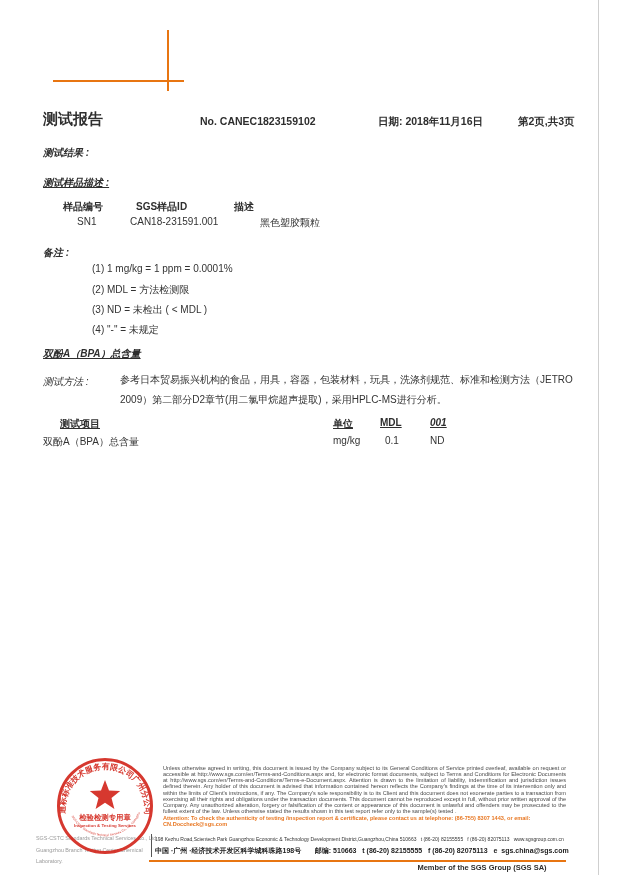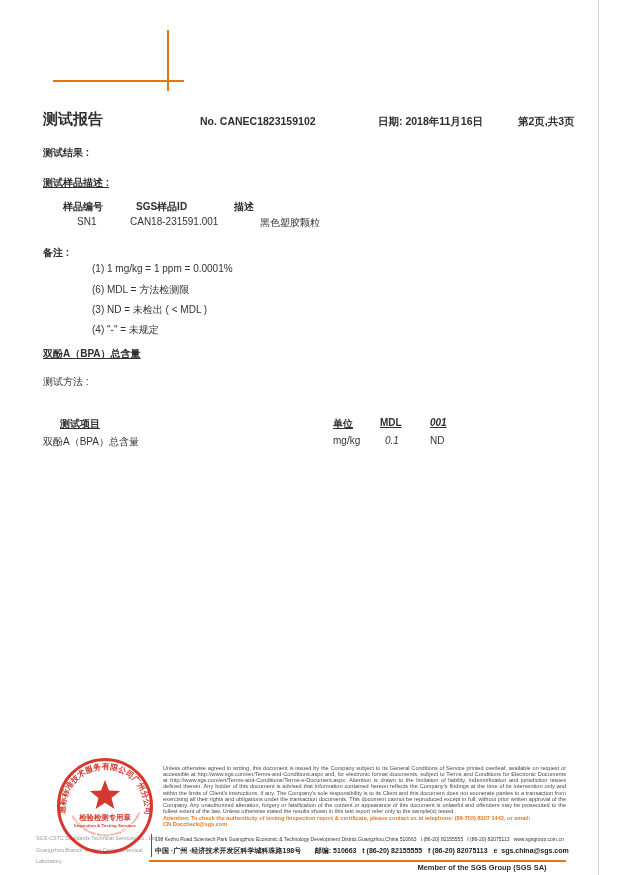--- a/index.html
+++ b/index.html
@@ -19,21 +19,21 @@
     font-size:57px;font-weight:bold;letter-spacing:-3px;
     color:#8f8f8f;line-height:1;
   }
   .logo-hline{left:53px;top:80px;width:131px;height:2px;background:#e87511;}
   .logo-vline{left:167px;top:30px;width:2px;height:61px;background:#e87511;}
   
   .report-title{left:43px;top:110px;font-size:15px;font-weight:bold;color:#2e2e2e;}
   .report-no{left:200px;top:115px;font-size:10.5px;font-weight:bold;color:#2e2e2e;}
   .report-date{left:378px;top:115px;font-size:10.5px;font-weight:bold;color:#2e2e2e;}
   .report-page{left:518px;top:115px;font-size:10.5px;font-weight:bold;color:#2e2e2e;text-align:center;}
-  .lbl{font-size:10px;font-weight:bold;color:#2e2e2e;}
+  .lbl{font-size:10px;font-weight:bold;color:#2e2e2e;font-style:italic;}
   .ulined{text-decoration:underline;}
   .body-txt{font-size:10px;color:#333;}
   
   .smp-h{font-size:10px;font-weight:bold;color:#2e2e2e;}
   
   .note-line{font-size:10px;color:#333;}
   
   .tbl-h{font-size:10px;font-weight:bold;color:#2e2e2e;text-decoration:underline;}
   .italic{font-style:italic;}
   .method-text{width:455px;line-height:20px;}
@@ -81,36 +81,37 @@
   <div class="abs smp-h" style="left:63px;top:200px;">样品编号</div>
   <div class="abs smp-h" style="left:136px;top:200px;">SGS样品ID</div>
   <div class="abs smp-h" style="left:234px;top:200px;">描述</div>
 
   <div class="abs body-txt" style="left:77px;top:216px;">SN1</div>
   <div class="abs body-txt" style="left:130px;top:216px;">CAN18-231591.001</div>
   <div class="abs body-txt" style="left:217px;top:216px;margin-left:43px;">黑色塑胶颗粒</div>
 
   <div class="abs lbl" style="left:43px;top:246px;">备注 :</div>
   <div class="abs note-line" style="left:92px;top:263px;">(1) 1 mg/kg = 1 ppm = 0.0001%</div>
-  <div class="abs note-line" style="left:92px;top:283px;">(6) MDL = 方法检测限</div>
+  <div class="abs note-line" style="left:92px;top:283px;">(2) MDL = 方法检测限</div>
   <div class="abs note-line" style="left:92px;top:303px;">(3) ND = 未检出 ( &lt; MDL )</div>
   <div class="abs note-line" style="left:92px;top:323px;">(4) "-" = 未规定</div>
 
   <div class="abs lbl ulined" style="left:43px;top:347px;">双酚A（BPA）总含量</div>
 
   <div class="abs lbl" style="left:43px;top:375px;font-weight:normal;">测试方法 :</div>
+  <div class="abs body-txt method-text" style="left:120px;top:370px;">参考日本贸易振兴机构的食品，用具，容器，包装材料，玩具，洗涤剂规范、标准和检测方法（JETRO 2009）第二部分D2章节(用二氯甲烷超声提取)，采用HPLC-MS进行分析。</div>
 
   <div class="abs tbl-h" style="left:60px;top:417px;">测试项目</div>
   <div class="abs tbl-h" style="left:333px;top:417px;">单位</div>
   <div class="abs tbl-h" style="left:380px;top:417px;">MDL</div>
   <div class="abs tbl-h italic" style="left:430px;top:417px;">001</div>
 
   <div class="abs body-txt" style="left:43px;top:435px;">双酚A（BPA）总含量</div>
   <div class="abs body-txt" style="left:333px;top:435px;">mg/kg</div>
-  <div class="abs body-txt" style="left:385px;top:435px;font-style:italic;">0.1</div>
+  <div class="abs body-txt" style="left:385px;top:435px;">0.1</div>
   <div class="abs body-txt" style="left:430px;top:435px;">ND</div>
 
   <div class="abs company-lines">
     <div>SGS-CSTC Standards Technical Services Co., Ltd.</div>
     <div>Guangzhou Branch Testing Center Chemical Laboratory.</div>
   </div>
 
   <div class="abs stamp-wrap">
     <svg width="100" height="102" viewBox="0 0 100 100">
       <circle cx="50" cy="50" r="46.5" fill="none" stroke="#d3281e" stroke-width="3"></circle>

